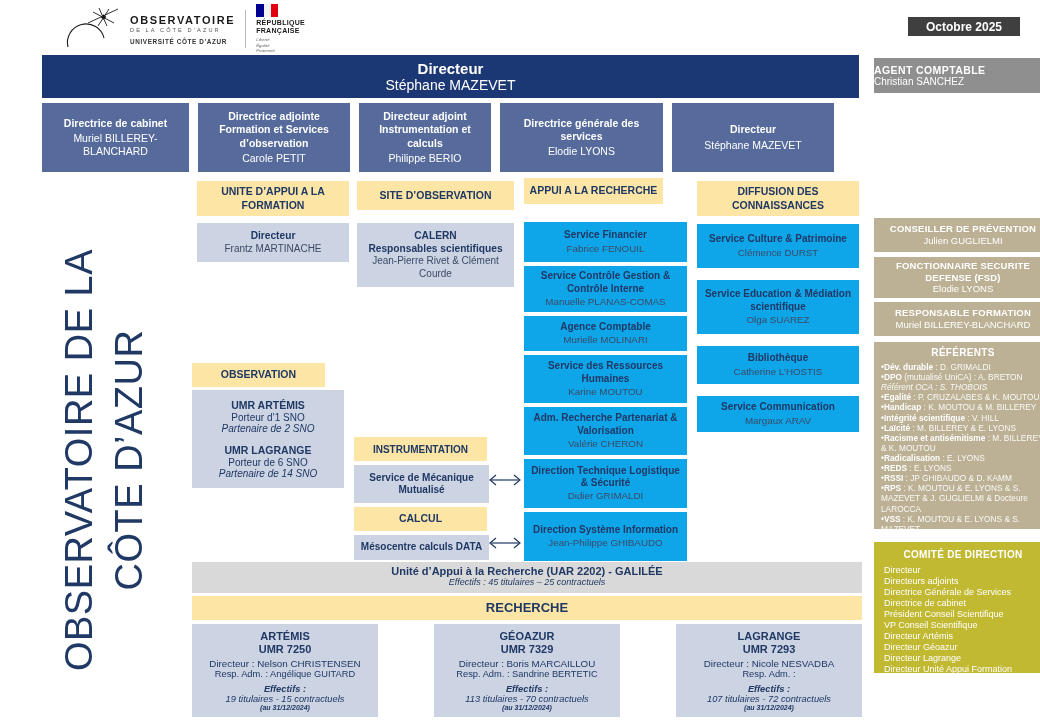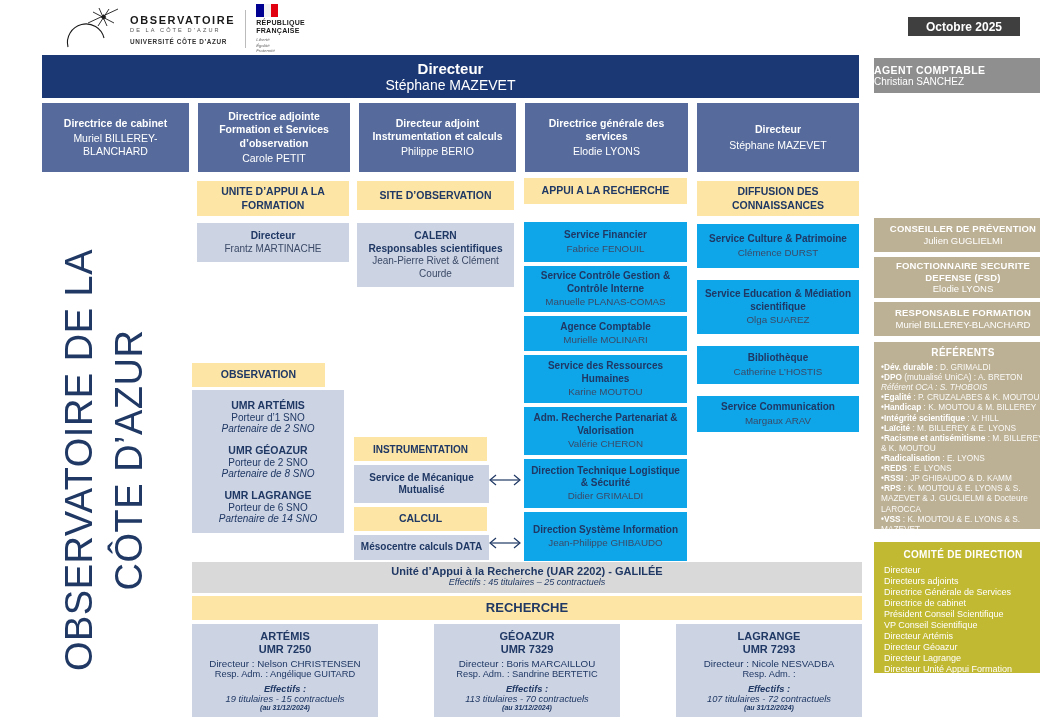--- a/index.html
+++ b/index.html
@@ -30,31 +30,31 @@
   .banner-title { font-weight:bold; font-size:15px; }
   .banner-name { font-size:14px; }
   .agent-box { position:absolute; left:850px; top:58px; width:178px; height:35px; background:#8f8f8f; color:#fff; display:flex; flex-direction:column; align-items:flex-start; justify-content:center; text-align:center; }
   .agent-title { font-weight:bold; font-size:10.5px; letter-spacing:.4px; }
   .agent-name { font-size:10px; }
 
   .top-row { position:absolute; left:18px; top:103px; width:817px; height:69px; display:flex; gap:9px; }
   .slate-box { background:#566b9b; color:#fff; display:flex; flex-direction:column; align-items:center; justify-content:center; text-align:center; padding:4px 6px; }
   .top-row .slate-box:nth-child(1){ width:147px; }
   .top-row .slate-box:nth-child(2){ width:152px; }
-  .top-row .slate-box:nth-child(3){ width:157px; }
+  .top-row .slate-box:nth-child(3){ width:132px; }
   .top-row .slate-box:nth-child(4){ width:163px; }
   .top-row .slate-box:nth-child(5){ width:162px; }
   .bt { font-weight:bold; font-size:10.5px; line-height:1.25; }
   .bn { font-size:10.5px; line-height:1.25; margin-top:2px; }
 
   
   .yellow-hdr { background:#fce5a5; color:#1f3864; font-weight:bold; font-size:10.5px; display:flex; align-items:center; justify-content:center; text-align:center; line-height:1.3; padding:2px; }
   .hdr-formation { left:173px; top:181px; width:152px; height:35px; }
   .hdr-site { left:333px; top:181px; width:157px; height:29px; }
-  .hdr-appui { left:500px; top:178px; width:163px; height:26px; }
+  .hdr-appui { left:500px; top:178px; width:139px; height:26px; }
   .hdr-diffusion { left:673px; top:181px; width:162px; height:35px; }
   .hdr-observation { left:168px; top:363px; width:133px; height:24px; }
   .hdr-instrumentation { left:330px; top:437px; width:133px; height:24px; font-size:10px; }
   .hdr-calcul { left:330px; top:507px; width:133px; height:24px; }
   .recherche-bar { left:168px; top:596px; width:670px; height:24px; font-size:13px; }
 
   
   .lb { background:#ccd3e3; color:#1f3864; text-align:center; }
   .formation-dir { left:173px; top:223px; width:152px; height:39px; display:flex; flex-direction:column; justify-content:center; }
   .calern { left:333px; top:223px; width:157px; height:64px; display:flex; flex-direction:column; justify-content:center; padding:3px; }
@@ -259,25 +259,20 @@
     </div>
 
   <div class="abs yellow-hdr hdr-observation">OBSERVATION</div>
   <div class="abs lb obs-box">
       <div class="umr">
         <div class="umr-name">UMR ARTÉMIS</div>
         <div class="umr-port">Porteur d’1 SNO</div>
         <div class="umr-part">Partenaire de 2 SNO</div>
       </div>
       <div class="umr">
-        <div class="umr-name">UMR GÉOAZUR</div>
-        <div class="umr-port">Porteur de 2 SNO</div>
-        <div class="umr-part">Partenaire de 8 SNO</div>
-      </div>
-      <div class="umr">
         <div class="umr-name">UMR LAGRANGE</div>
         <div class="umr-port">Porteur de 6 SNO</div>
         <div class="umr-part">Partenaire de 14 SNO</div>
       </div>
     </div>
 
   <div class="abs yellow-hdr hdr-instrumentation">INSTRUMENTATION</div>
   <div class="abs lb mecanique">
     <div class="lb-title">Service de Mécanique Mutualisé</div>
   </div>

